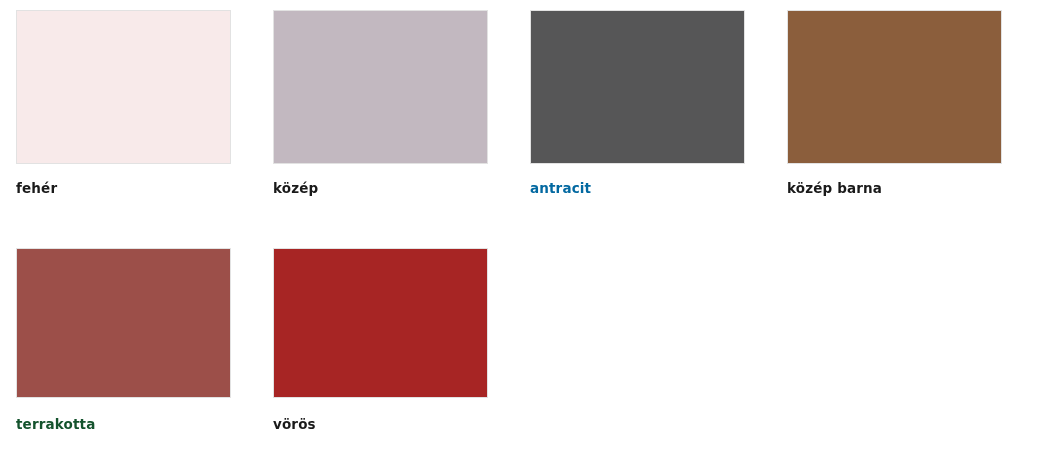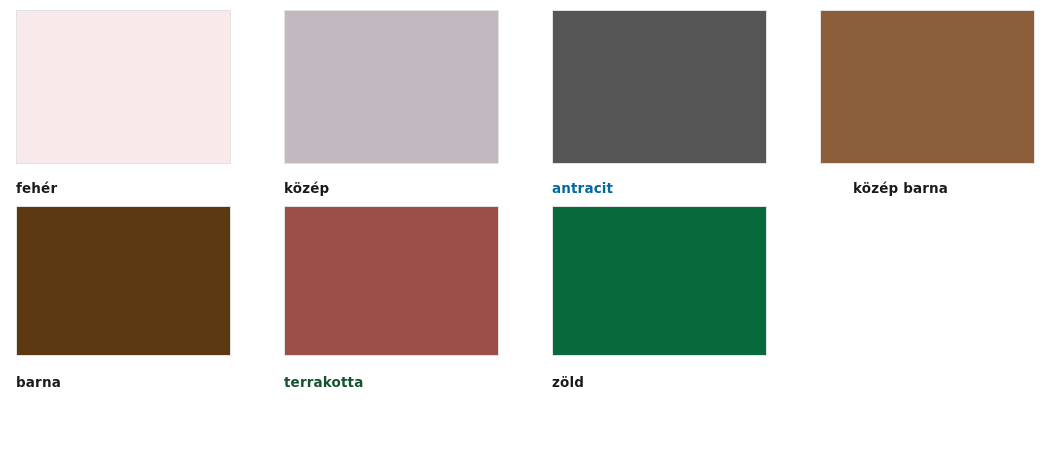--- a/index.html
+++ b/index.html
@@ -19,20 +19,21 @@
     box-sizing: border-box;
     width: 1045px;
     height: 341px;
     padding: 10px 10px 16px 16px;
     display: grid;
     grid-template-columns: repeat(4, 215px);
     grid-template-rows: 196px 195px;
     column-gap: 53px;
     row-gap: 0px;
     align-content: start;
+    gap: 42px;
   }
 
   .swatch-cell {
     display: flex;
     flex-direction: column;
     align-items: flex-start;
   }
 
   .swatch-chip {
     width: 215px;
@@ -75,32 +76,28 @@
     <div class="swatch-label" style="color: rgb(26, 26, 26);">közép</div>
   </div>
 
   <div class="swatch-cell row-one">
     <div class="swatch-chip" style="background-color: rgb(86, 86, 87); border-color: rgb(226, 226, 226);"></div>
     <div class="swatch-label" style="color: #0369a1;">antracit</div>
   </div>
 
   <div class="swatch-cell row-one">
     <div class="swatch-chip" style="background-color: rgb(139, 94, 60); border-color: rgb(226, 226, 226);"></div>
-    <div class="swatch-label" style="color: rgb(26, 26, 26); margin-left: 33px;">közép barna</div>
+    <div class="swatch-label" style="color: rgb(26, 26, 26);">közép barna</div>
   </div>
 
-  <div class="swatch-cell row-two">
-    <div class="swatch-chip" style="background-color: rgb(92, 56, 19); border-color: rgb(226, 226, 226);"></div>
-    <div class="swatch-label" style="color: rgb(26, 26, 26);">barna</div>
-  </div>
 
   <div class="swatch-cell row-two">
     <div class="swatch-chip" style="background-color: rgb(156, 79, 73); border-color: rgb(226, 226, 226);"></div>
     <div class="swatch-label" style="color: #14532d;">terrakotta</div>
   </div>
 
+  <div class="swatch-cell row-two">
+    <div class="swatch-chip" style="background-color: rgb(167, 37, 36); border-color: rgb(226, 226, 226);"></div>
+    <div class="swatch-label" style="color: rgb(26, 26, 26);">vörös</div>
+  </div>
 
-  <div class="swatch-cell row-two">
-    <div class="swatch-chip" style="background-color: rgb(7, 105, 60); border-color: rgb(226, 226, 226);"></div>
-    <div class="swatch-label" style="color: rgb(26, 26, 26);">zöld</div>
-  </div>
 
 </div>
 
 </body></html>

